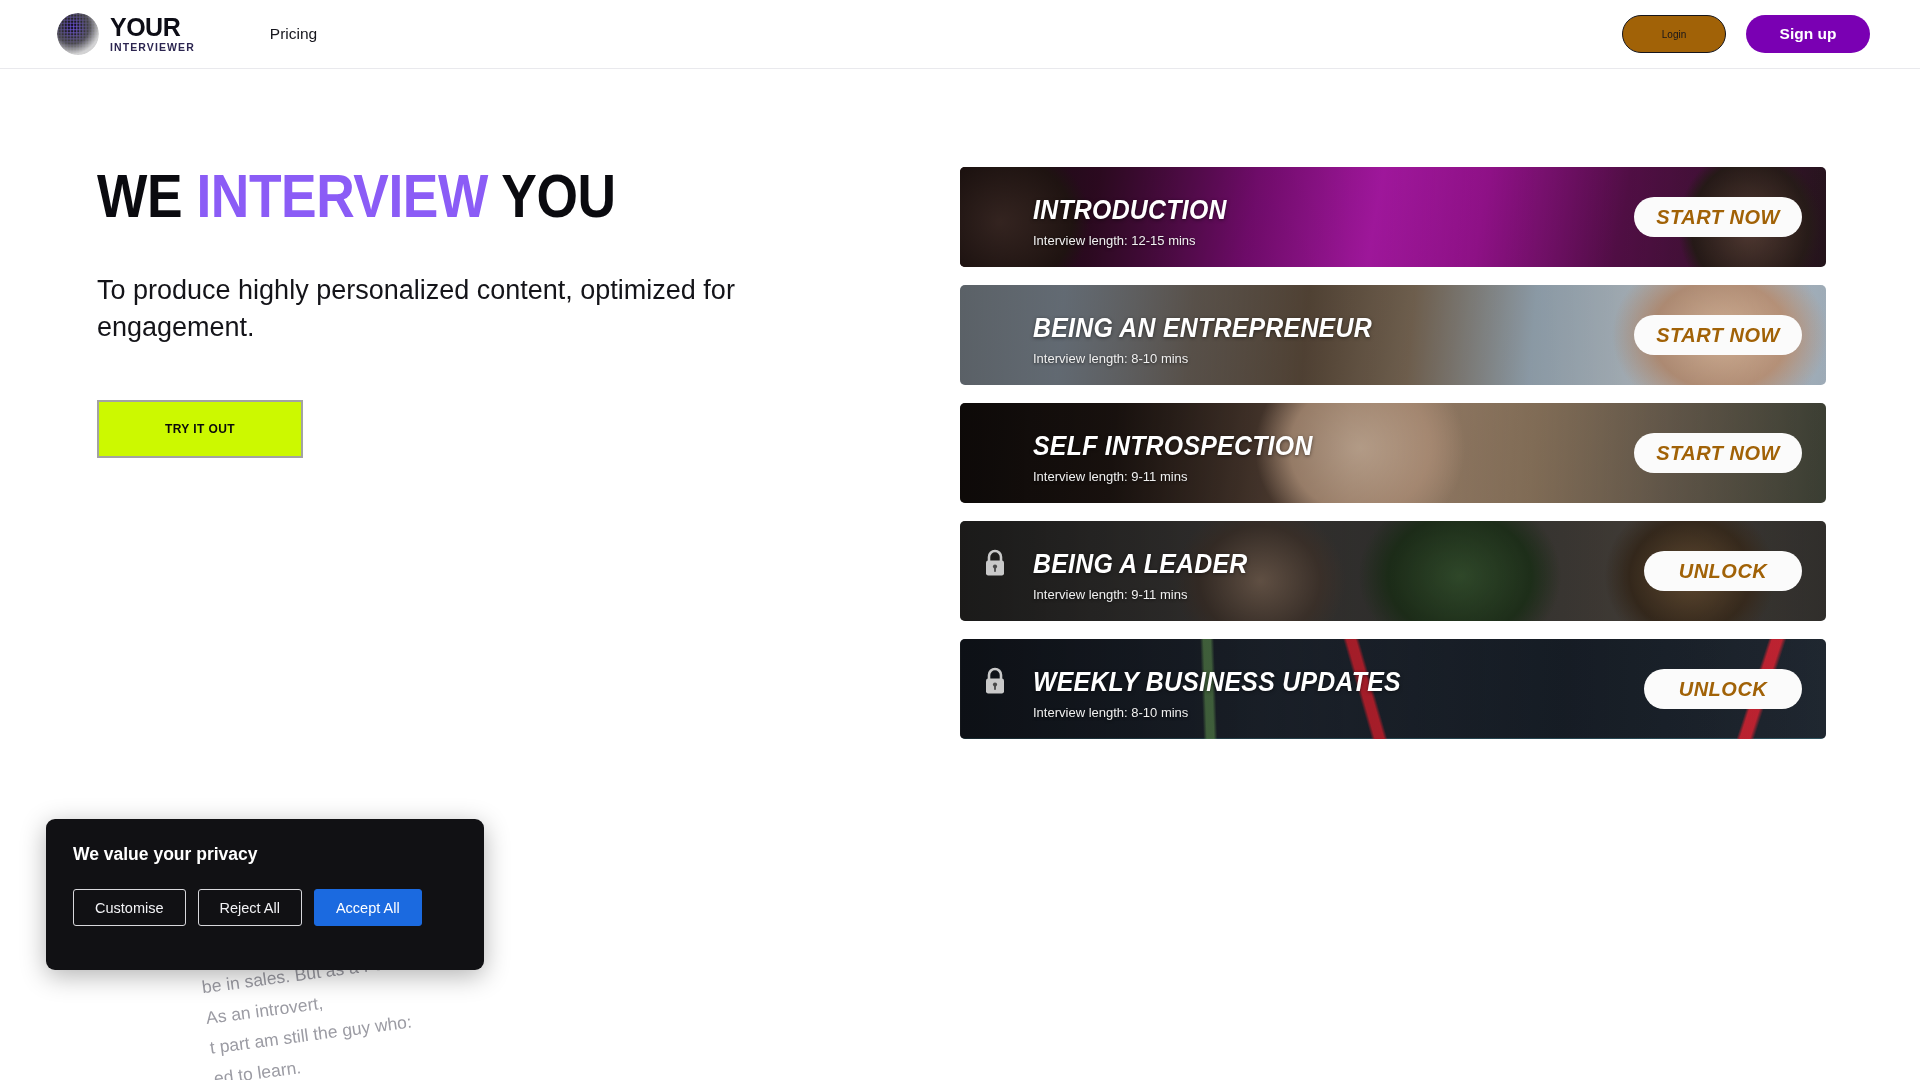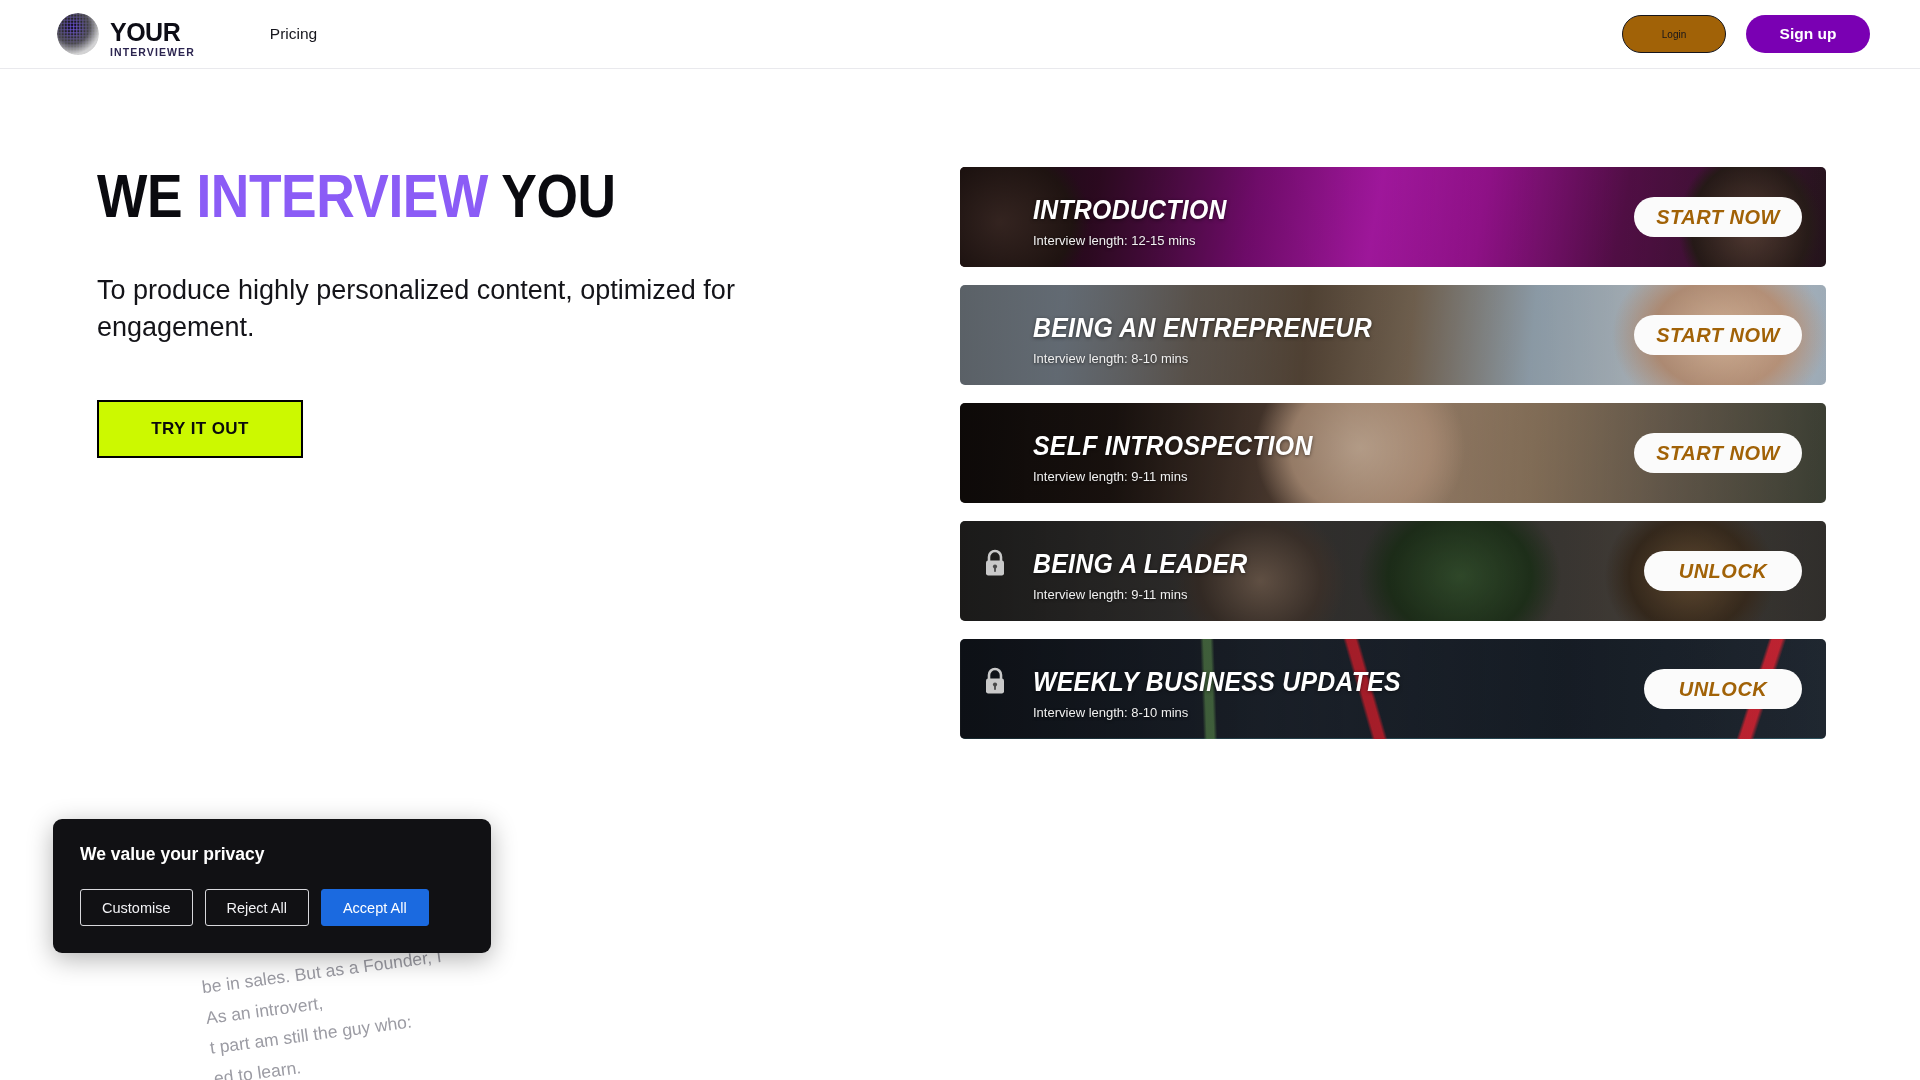--- a/index.html
+++ b/index.html
@@ -13,21 +13,21 @@
 
   
   .header {
     position:absolute; top:0; left:0;
     width:1920px; height:69px;
     background:#ffffff;
     border-bottom:1px solid #e9e9ed;
     display:flex; align-items:center;
     z-index:40;
   }
-  .logo-wrap { display:flex; align-items:flex-end; margin-left:55px; gap:9px; cursor:pointer; }
+  .logo-wrap { display:flex; align-items:center; margin-left:55px; gap:9px; cursor:pointer; }
   .logo-mark { width:46px; height:46px; position:relative; flex:none; }
   .logo-text { display:flex; flex-direction:column; line-height:1; }
   .logo-top {
     font-size:25px; font-weight:bold; letter-spacing:-0.5px;
     color:#0d0d16; font-family:"Liberation Sans", sans-serif;
   }
   .logo-bottom {
     font-size:10.5px; font-weight:bold; letter-spacing:1.1px;
     color:#2c2550; margin-top:2px;
   }
@@ -62,22 +62,22 @@
     white-space:nowrap;
   }
   .headline .accent { color:#8b5cf6; }
   .subhead {
     margin-top:45px; font-size:27px; line-height:1.37;
     color:#141419; font-weight:400; max-width:770px;
   }
   .btn-try {
     margin-top:54px;
     width:206px; height:58px;
-    background:#ccf900; border:2px solid #000000;
-    font-size:17px; font-weight:bold; letter-spacing:0.4px;
+    background:#ccf900; border:2px solid #a3a3a3;
+    font-size:12px; font-weight:bold; letter-spacing:0.4px;
     color:#0b0b0b; cursor:pointer;
     font-family:"Liberation Sans", sans-serif;
     display:block;
   }
   .no-signup { margin-top:25px; font-size:15.5px; color:#15151c; }
 
   
   .cards { position:absolute; left:960px; top:167px; width:1026px; z-index:5; }
   .card {
     position:relative; width:866px; height:100px;
@@ -156,23 +156,23 @@
   .testimonial {
     position:absolute; left:205px; top:925px;
     width:720px;
     transform:rotate(-7.5deg);
     color:#9b9ba3; font-size:17.5px; line-height:1.75;
     z-index:2; pointer-events:none;
   }
 
   
   .cookie {
-    position:absolute; left:53px; top:819px;
+    position:absolute; left:46px; top:819px;
     width:438px; background:#111114;
-    border-radius:9px; padding:25px 27px 27px 27px;
+    border-radius:9px; padding:25px 27px 44px 27px;
     z-index:60;
     box-shadow:0 6px 26px rgba(0,0,0,0.30);
   }
   .cookie-title { font-size:17.5px; font-weight:bold; color:#ffffff; }
   .cookie-body {
     margin-top:15px; font-size:14.2px; line-height:1.55;
     color:#d8d8dc; font-weight:400;
   }
   .cookie-actions { margin-top:24px; display:flex; gap:12px; }
   .ck-btn {

